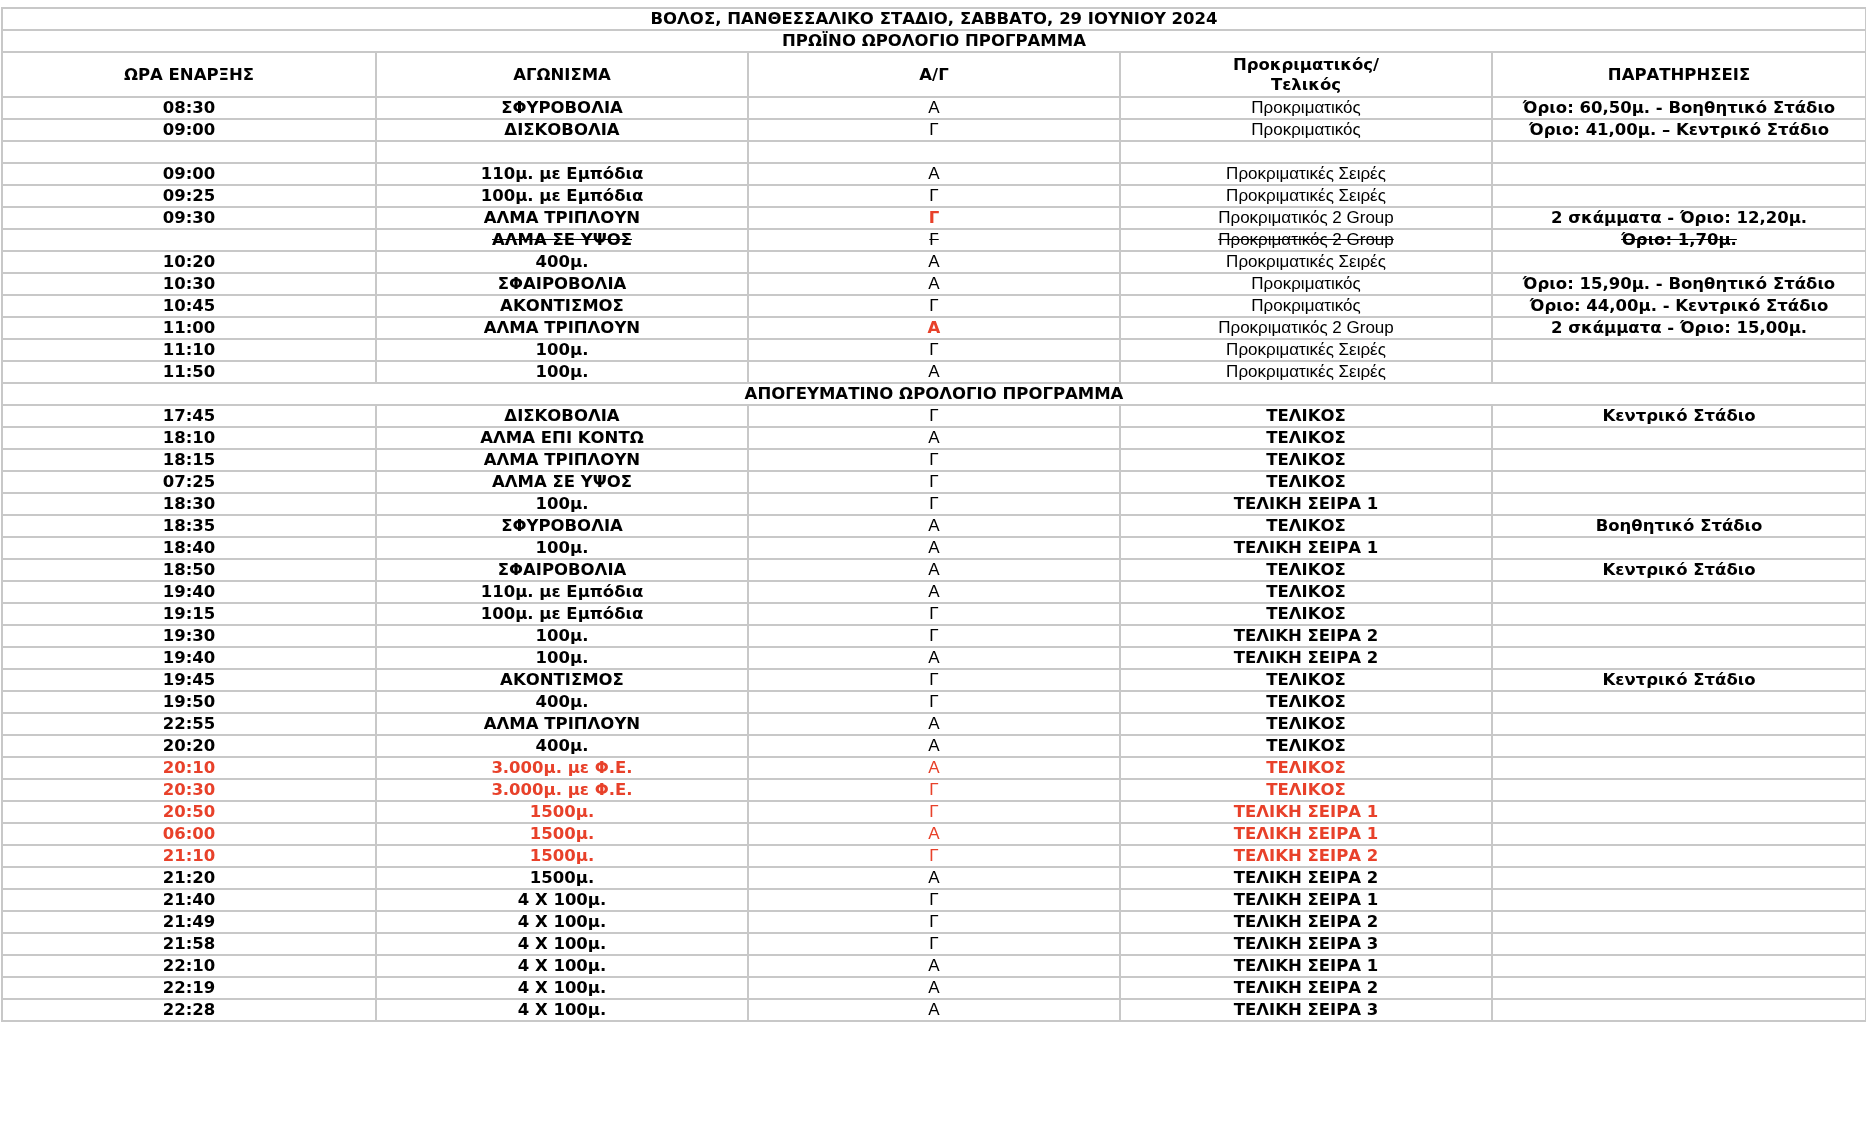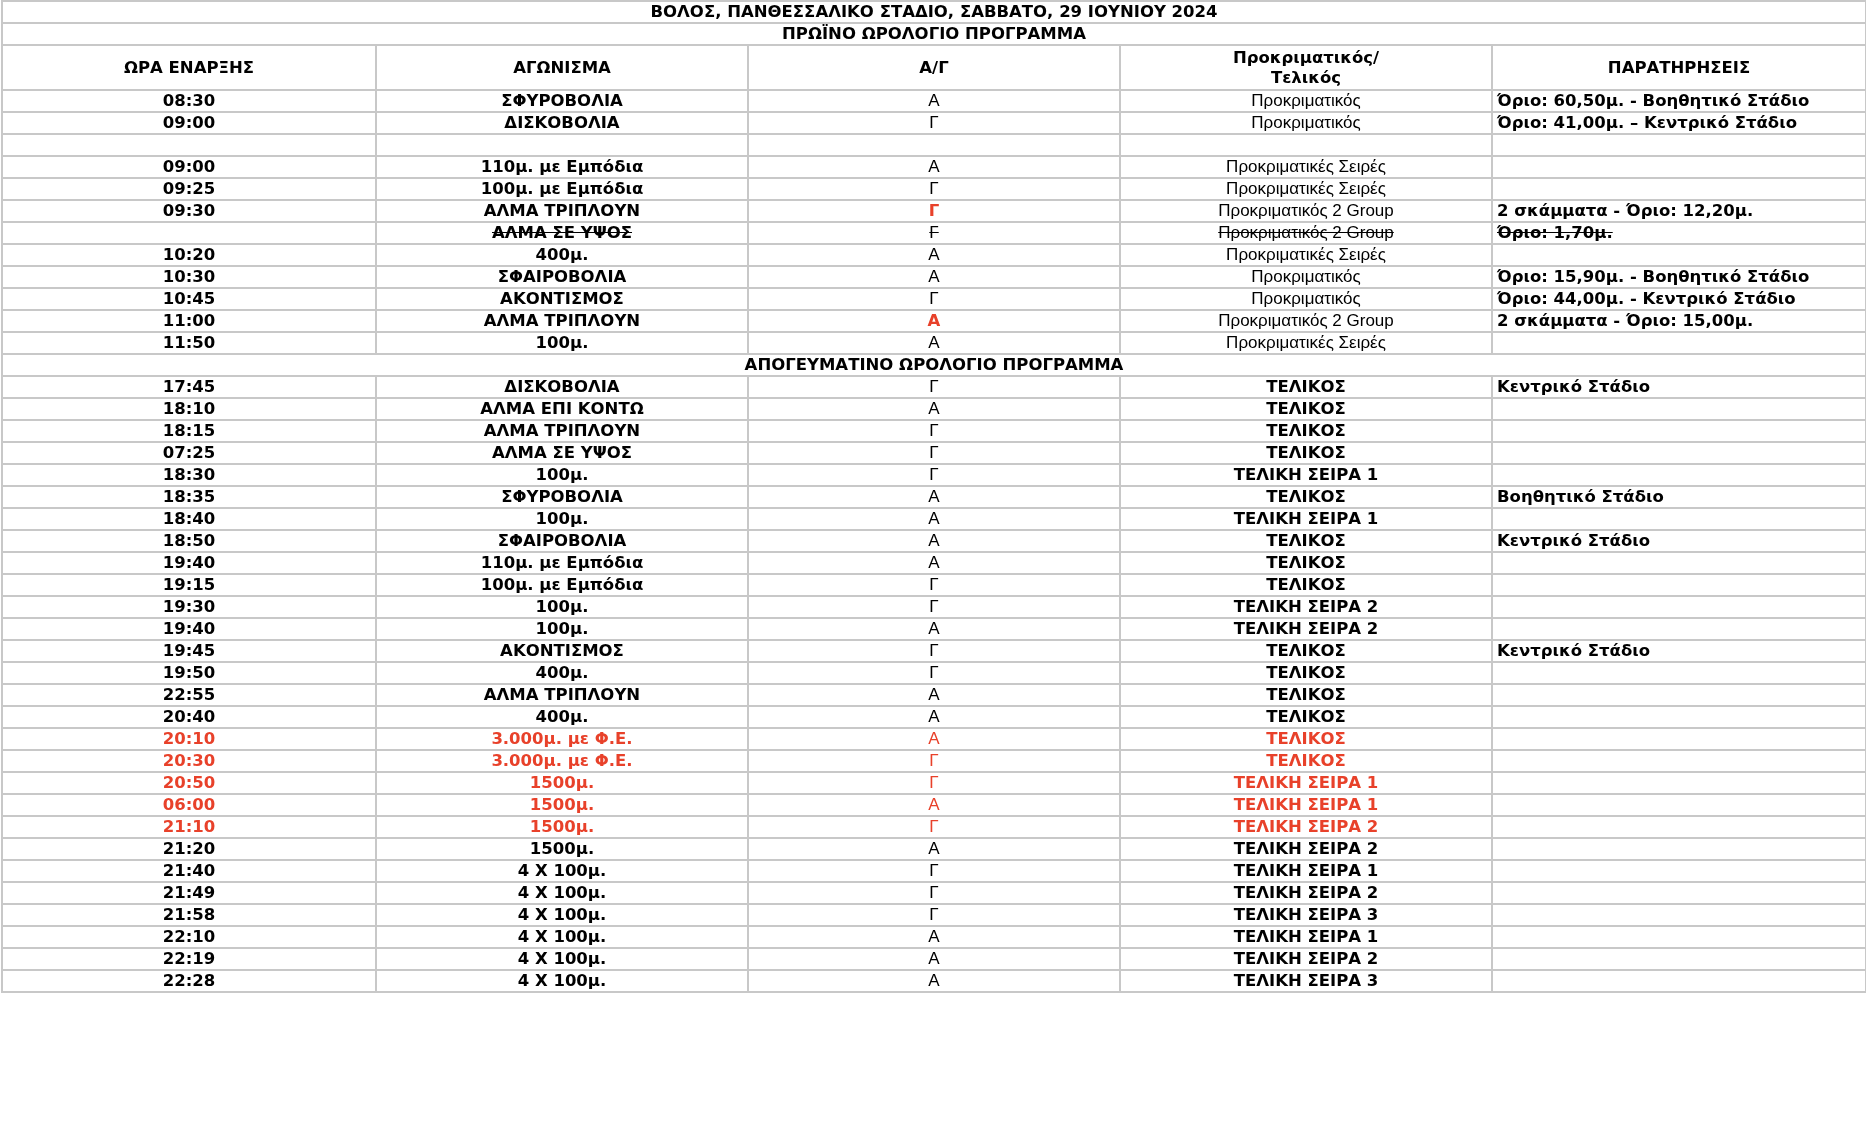--- a/index.html
+++ b/index.html
@@ -1,21 +1,21 @@
 <!DOCTYPE html>
 <html><head>
 <meta charset="utf-8">
 <style>
   html,body{margin:0;padding:0;background:#ffffff;}
   body{width:1866px;height:1134px;overflow:hidden;font-family:"DejaVu Sans","Liberation Sans",sans-serif;color:#000;}
-  table{border-collapse:collapse;table-layout:fixed;width:1864px;margin:0 0 0 1px;}
+  table{border-collapse:collapse;table-layout:fixed;width:1864px;margin:7px 0 0 1px;}
   td{border:2px solid #c8c8c8;height:20px;padding:0 4px;font-size:16.5px;line-height:20px;text-align:center;white-space:nowrap;overflow:hidden;}
   td.b{font-weight:bold;}
   td.n{font-weight:normal;font-family:"Liberation Sans","DejaVu Sans",sans-serif;font-size:17px;}
-  td.left{text-align:left;}
+  td.left{text-align:center;}
   tr.title td{font-weight:bold;height:20px;}
   tr.hdr td{height:43px;font-weight:bold;line-height:20px;}
   tr.blank td{height:20px;}
   .red{color:#e8412a;}
   .strike{text-decoration:line-through;}
 </style>
 </head>
 <body>
 
 <table>
@@ -111,20 +111,27 @@
         <td class="b left">Όριο: 44,00μ. - Κεντρικό Στάδιο</td>
       </tr>
       <tr>
         <td class="b">11:00</td>
         <td class="b">ΑΛΜΑ ΤΡΙΠΛΟΥΝ</td>
         <td class="b red">Α</td>
         <td class="n">Προκριματικός 2 Group</td>
         <td class="b left">2 σκάμματα - Όριο: 15,00μ.</td>
       </tr>
       <tr>
+        <td class="b">11:10</td>
+        <td class="b">100μ.</td>
+        <td class="n">Γ</td>
+        <td class="n">Προκριματικές Σειρές</td>
+        <td class="b left"></td>
+      </tr>
+      <tr>
         <td class="b">11:50</td>
         <td class="b">100μ.</td>
         <td class="n">Α</td>
         <td class="n">Προκριματικές Σειρές</td>
         <td class="b left"></td>
       </tr>
       <tr class="title">
         <td colspan="5">ΑΠΟΓΕΥΜΑΤΙΝΟ ΩΡΟΛΟΓΙΟ ΠΡΟΓΡΑΜΜΑ</td>
       </tr>
       <tr>
@@ -226,21 +233,21 @@
         <td class="b left"></td>
       </tr>
       <tr>
         <td class="b">22:55</td>
         <td class="b">ΑΛΜΑ ΤΡΙΠΛΟΥΝ</td>
         <td class="n">Α</td>
         <td class="b">ΤΕΛΙΚΟΣ</td>
         <td class="b left"></td>
       </tr>
       <tr>
-        <td class="b">20:40</td>
+        <td class="b">20:20</td>
         <td class="b">400μ.</td>
         <td class="n">Α</td>
         <td class="b">ΤΕΛΙΚΟΣ</td>
         <td class="b left"></td>
       </tr>
       <tr>
         <td class="b red">20:10</td>
         <td class="b red">3.000μ. με Φ.Ε.</td>
         <td class="n red">Α</td>
         <td class="b red">ΤΕΛΙΚΟΣ</td>

